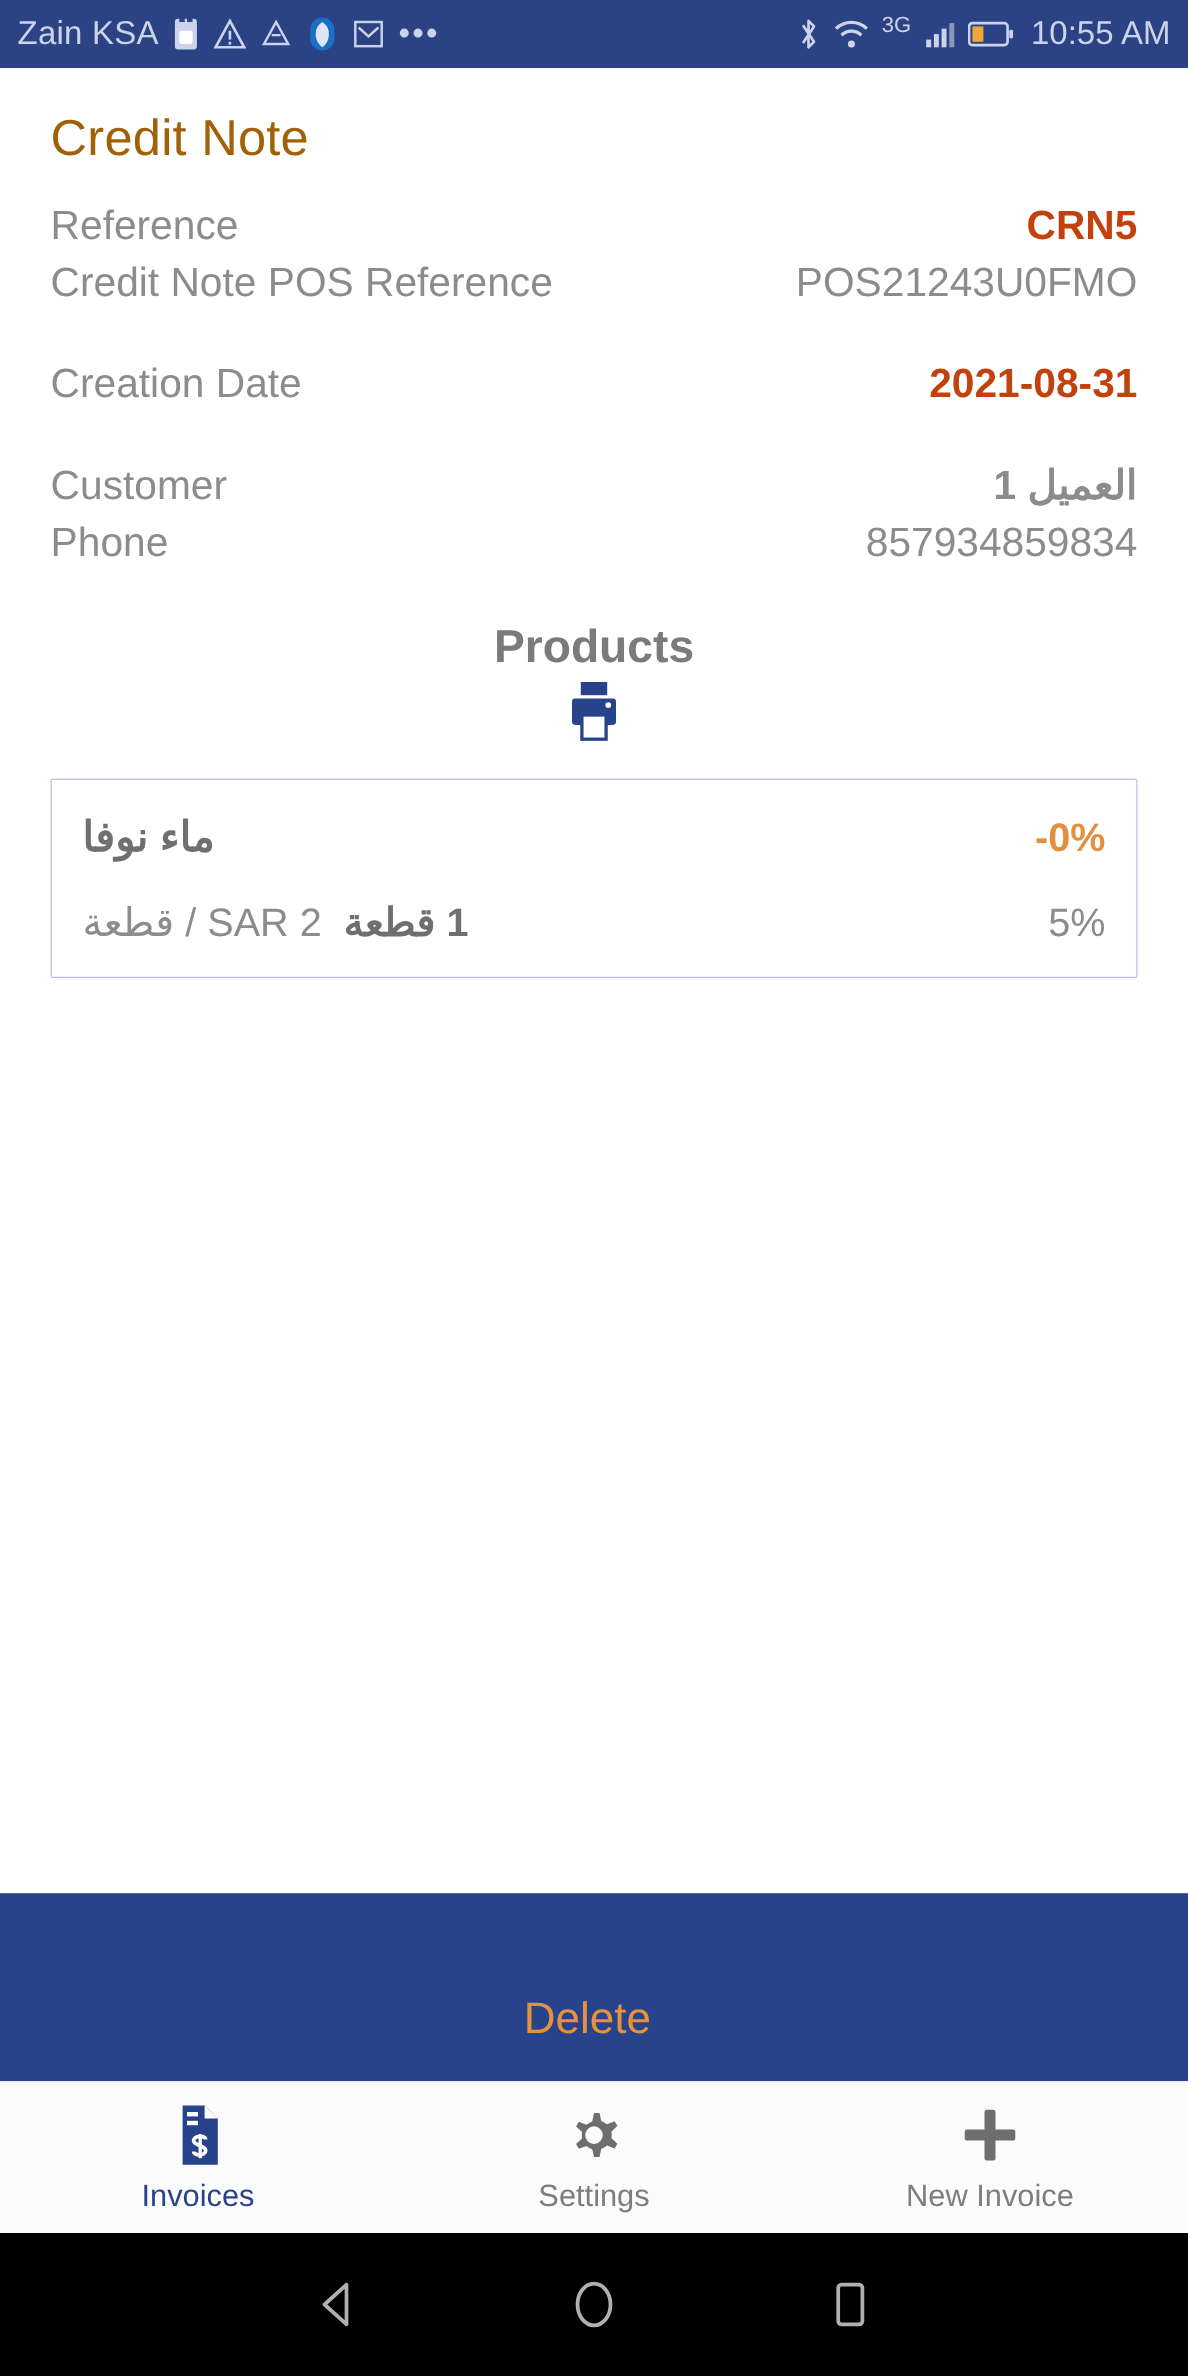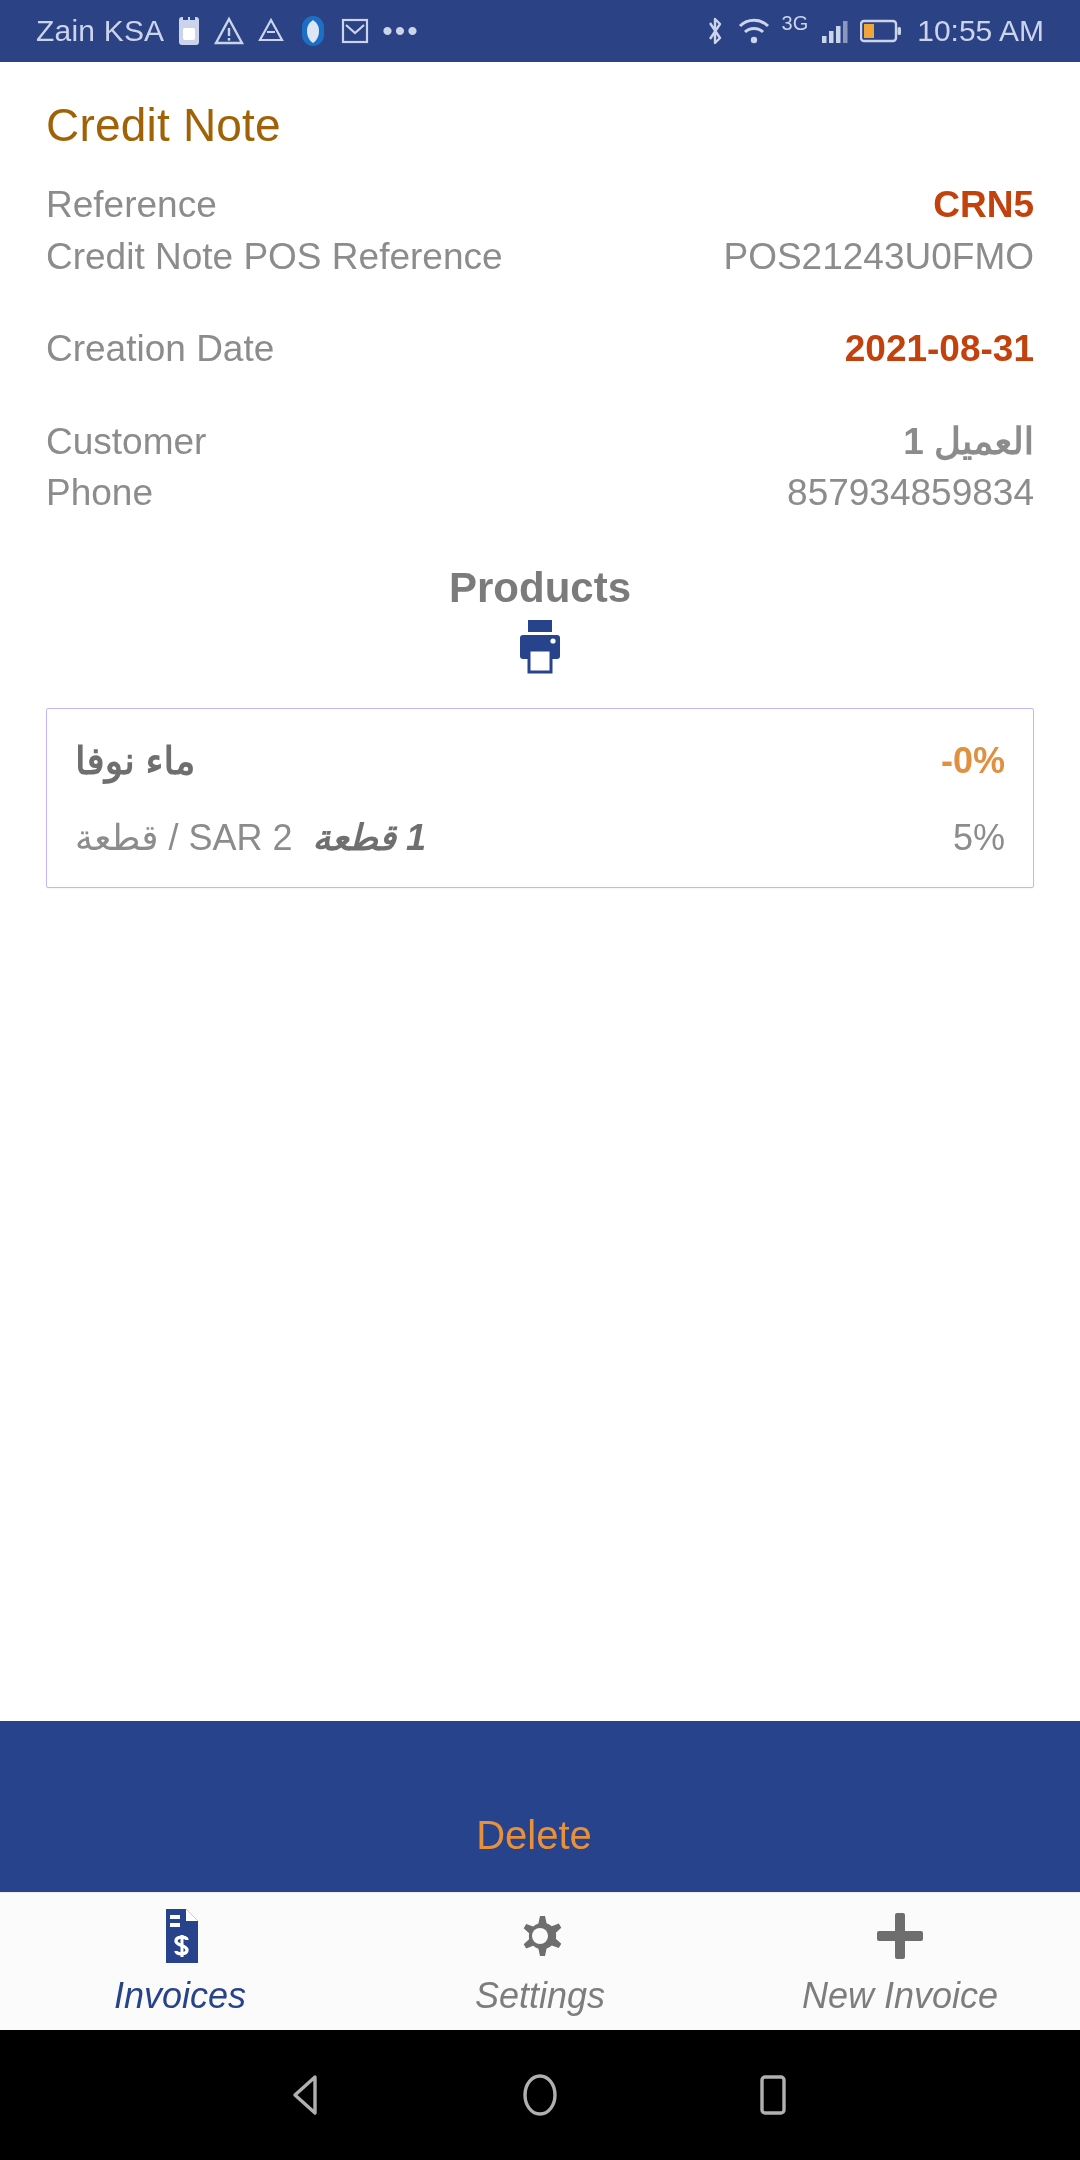--- a/index.html
+++ b/index.html
@@ -8,21 +8,21 @@
     font-family: "Liberation Sans", sans-serif;
     background: #ffffff;
     overflow: hidden;
   }
   #screen { width: 1080px; height: 2160px; display: flex; flex-direction: column; background:#ffffff; }
 
   
   .statusbar {
     height: 62px; background: #2b4284; color: #c9d2ea;
     display: flex; align-items: center; justify-content: space-between;
-    padding: 0 36px; flex: none;
+    padding: 0 16px; flex: none;
   }
   .sb-left, .sb-right { display: flex; align-items: center; }
   .sb-left { gap: 12px; }
   .sb-right { gap: 11px; }
   .carrier { font-size: 30px; letter-spacing: .2px; color:#ccd4ec; }
   .sb-icon { display:flex; align-items:center; justify-content:center; }
   .sb-time { font-size: 30px; color:#ccd4ec; margin-left: 4px; }
   .dots { font-size: 30px; letter-spacing: 2px; color:#ccd4ec; line-height: 10px; }
 
   
@@ -55,21 +55,21 @@
   .card {
     border: 1px solid #c4b5fd; background: #fff; border-radius: 2px;
     padding: 30px 28px 28px 28px;
     box-shadow: 0 1px 2px rgba(0,0,0,0.04);
   }
   .card-row { display: flex; align-items: center; justify-content: space-between; }
   .card-row.second { margin-top: 34px; }
   .prod-name { font-size: 38px; font-weight: bold; color: #6f6f6f; direction: rtl; }
   .prod-discount { font-size: 36px; font-weight: bold; color: #e0903f; }
   .prod-meta { font-size: 36px; color: #8c8c8c; direction: rtl; }
-  .prod-meta .qty { font-weight: bold; color: #6f6f6f; font-style: italic; }
+  .prod-meta .qty { font-weight: bold; color: #6f6f6f; }
   .prod-vat { font-size: 36px; color: #8c8c8c; }
 
   
   .totals {
     flex: none; background: #27438c; color: #ffffff;
     padding: 34px 40px 34px 28px;
     display: flex; align-items: flex-start; justify-content: flex-start;
   }
   .totals-left { width: 440px; }
   .t-row { display: flex; align-items: baseline; }
@@ -82,21 +82,21 @@
 
   
   .bottomnav {
     flex: none; height: 138px; background: #fbfbfb; border-top: 1px solid #ececec;
     display: flex; align-items: center;
   }
   .nav-item {
     flex: 1 1 0; display: flex; flex-direction: column; align-items: center;
     justify-content: center; gap: 10px;
   }
-  .nav-label { font-size: 36px; color: #7d7d7d; font-style: italic; }
+  .nav-label { font-size: 28px; color: #7d7d7d; }
   .nav-item.active .nav-label { color: #27438c; }
   .nav-icon { height: 58px; display:flex; align-items:center; justify-content:center; }
 
   
   .androidnav {
     flex: none; height: 130px; background: #000000;
     display: flex; align-items: center; justify-content: space-around;
     padding: 0 190px;
   }
   .an-btn { display: flex; align-items: center; justify-content: center; width: 110px; height: 110px; }

